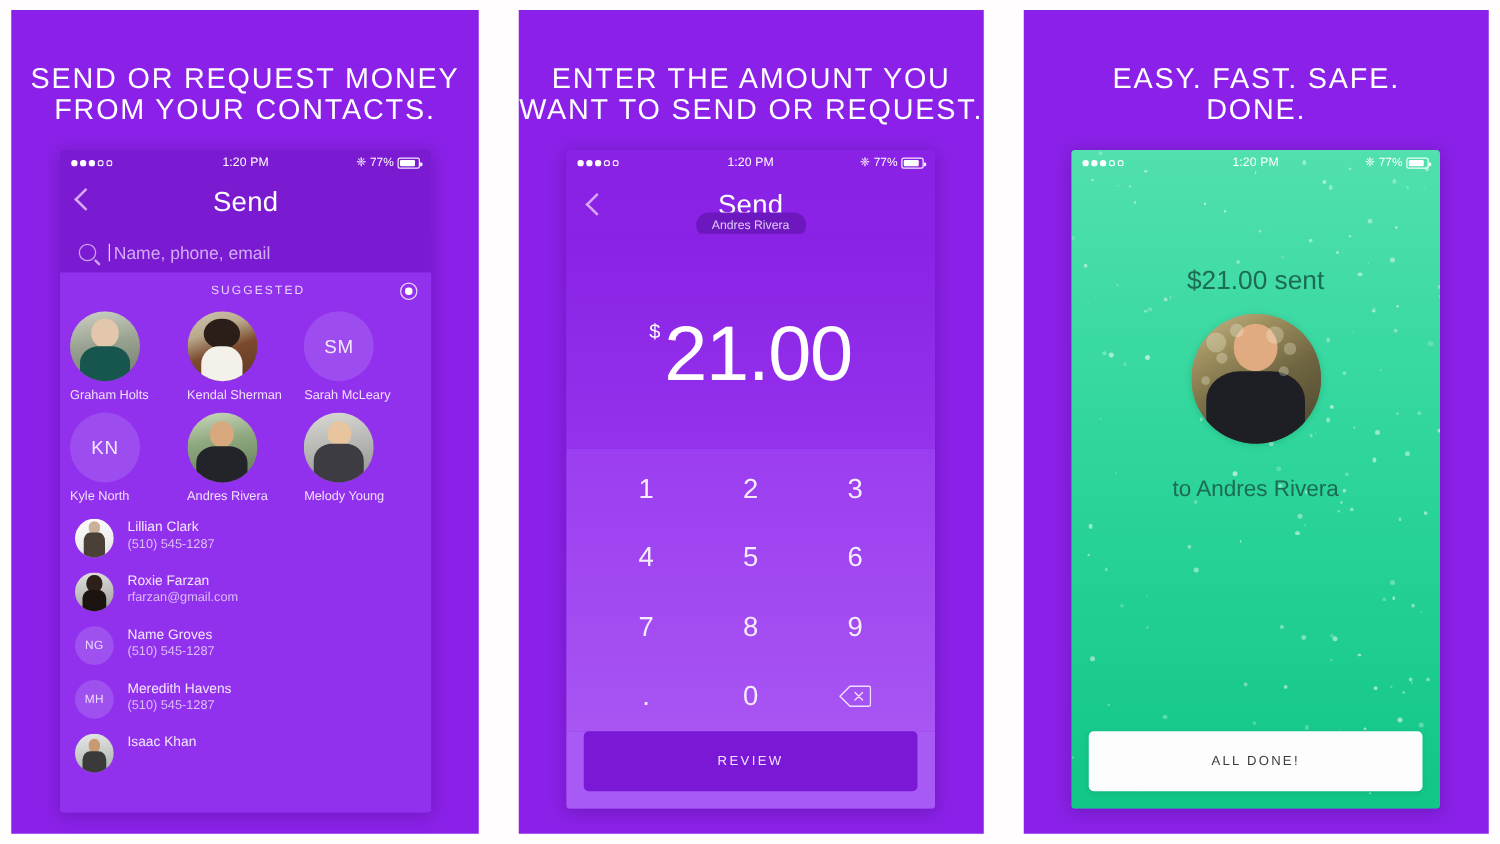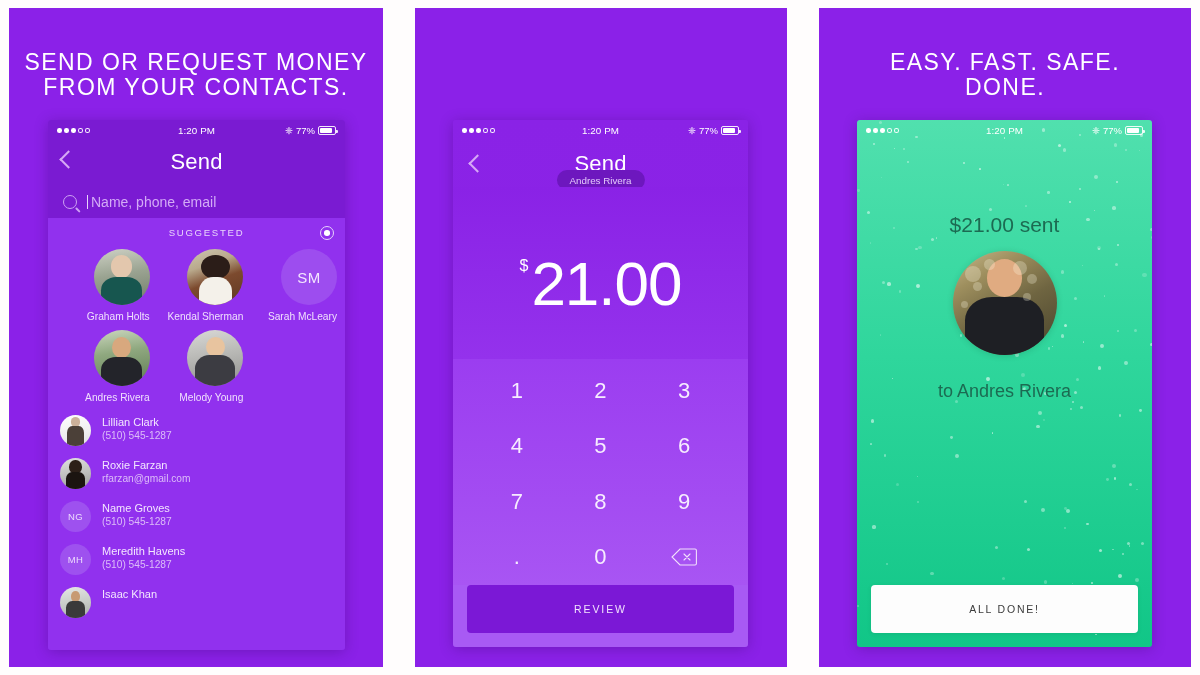--- a/index.html
+++ b/index.html
@@ -63,21 +63,21 @@
   .searchph{color:#d3abf6;font-size:14px;}
 
   .listwrap{background:#9131EE;height:453px;overflow:hidden;}
   .sugghdr{position:relative;height:28px;display:flex;align-items:center;justify-content:center;padding-left:20px;}
   .sugghdr span{color:#e9d4fb;font-size:9.6px;letter-spacing:1.7px;}
   .radio{position:absolute;right:11px;top:8px;width:12px;height:12px;border-radius:50%;
          border:1.3px solid #e7d2fb;display:flex;align-items:center;justify-content:center;}
   .radio i{width:5.5px;height:5.5px;border-radius:50%;background:#ffffff;}
 
   .suggrid{display:grid;grid-template-columns:repeat(3,1fr);row-gap:8px;padding:3px 8px 6px;}
-  .sugg{display:flex;flex-direction:column;align-items:flex-end;}
+  .sugg{display:flex;flex-direction:column;align-items:flex-start;}
   .av{width:56px;height:56px;border-radius:50%;overflow:hidden;position:relative;
       display:flex;align-items:center;justify-content:center;}
   .av.initials{background:#9D4DEF;color:#f3e6fe;font-size:15px;letter-spacing:.6px;}
   .sugg label{margin-top:6px;color:#f0dffd;font-size:10.2px;}
 
   .contacts{padding:6px 0 0 0;}
   .crow{display:flex;height:43px;padding:0 0 0 12px;}
   .cav{width:31px;height:31px;border-radius:50%;overflow:hidden;flex:0 0 auto;position:relative;
        display:flex;align-items:center;justify-content:center;}
   .cav.initials{background:#9E51EF;color:#ecdafd;font-size:9.5px;letter-spacing:.4px;}
@@ -223,20 +223,24 @@
               <div class="av">
                   <span class="ph ph-kendal"></span>
                 </div>
               <label>Kendal Sherman</label>
             </div>
             <div class="sugg">
               <div class="av initials">SM</div>
               <label>Sarah McLeary</label>
             </div>
             <div class="sugg">
+              <div class="av initials">KN</div>
+              <label>Kyle North</label>
+            </div>
+            <div class="sugg">
               <div class="av">
                   <span class="ph ph-andres"></span>
                 </div>
               <label>Andres Rivera</label>
             </div>
             <div class="sugg">
               <div class="av">
                   <span class="ph ph-melody"></span>
                 </div>
               <label>Melody Young</label>
@@ -285,20 +289,22 @@
               </div>
             </div>
           </div>
         </div>
 
       </div>
     </div>
   </div>
 
   <div class="panel" id="panel2">
+    <div class="caption">ENTER THE AMOUNT YOU
+WANT TO SEND OR REQUEST.</div>
 
     <div class="phone" id="phone2">
       <div class="screen">
 
         <div class="statusbar">
           <div class="sb-left">
             <i class="dot"></i>
               <i class="dot"></i>
               <i class="dot"></i>
               <i class="dot hollow"></i>

